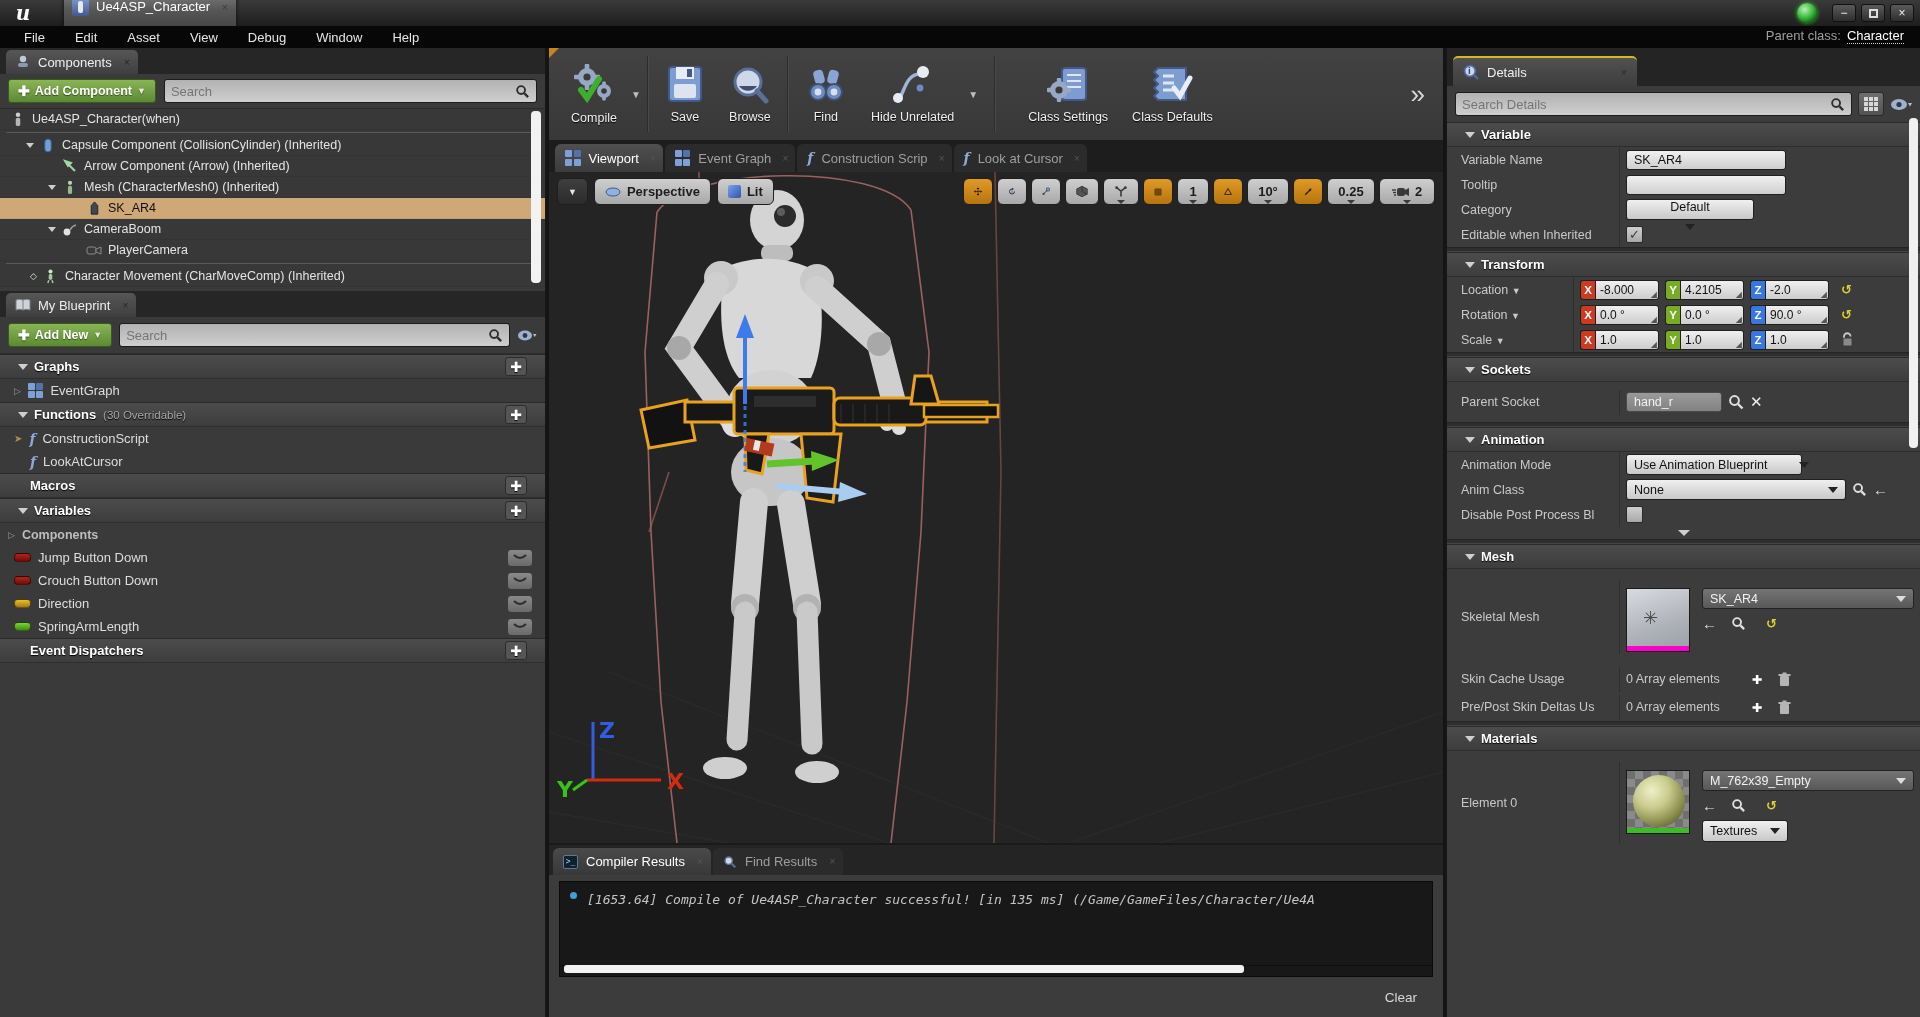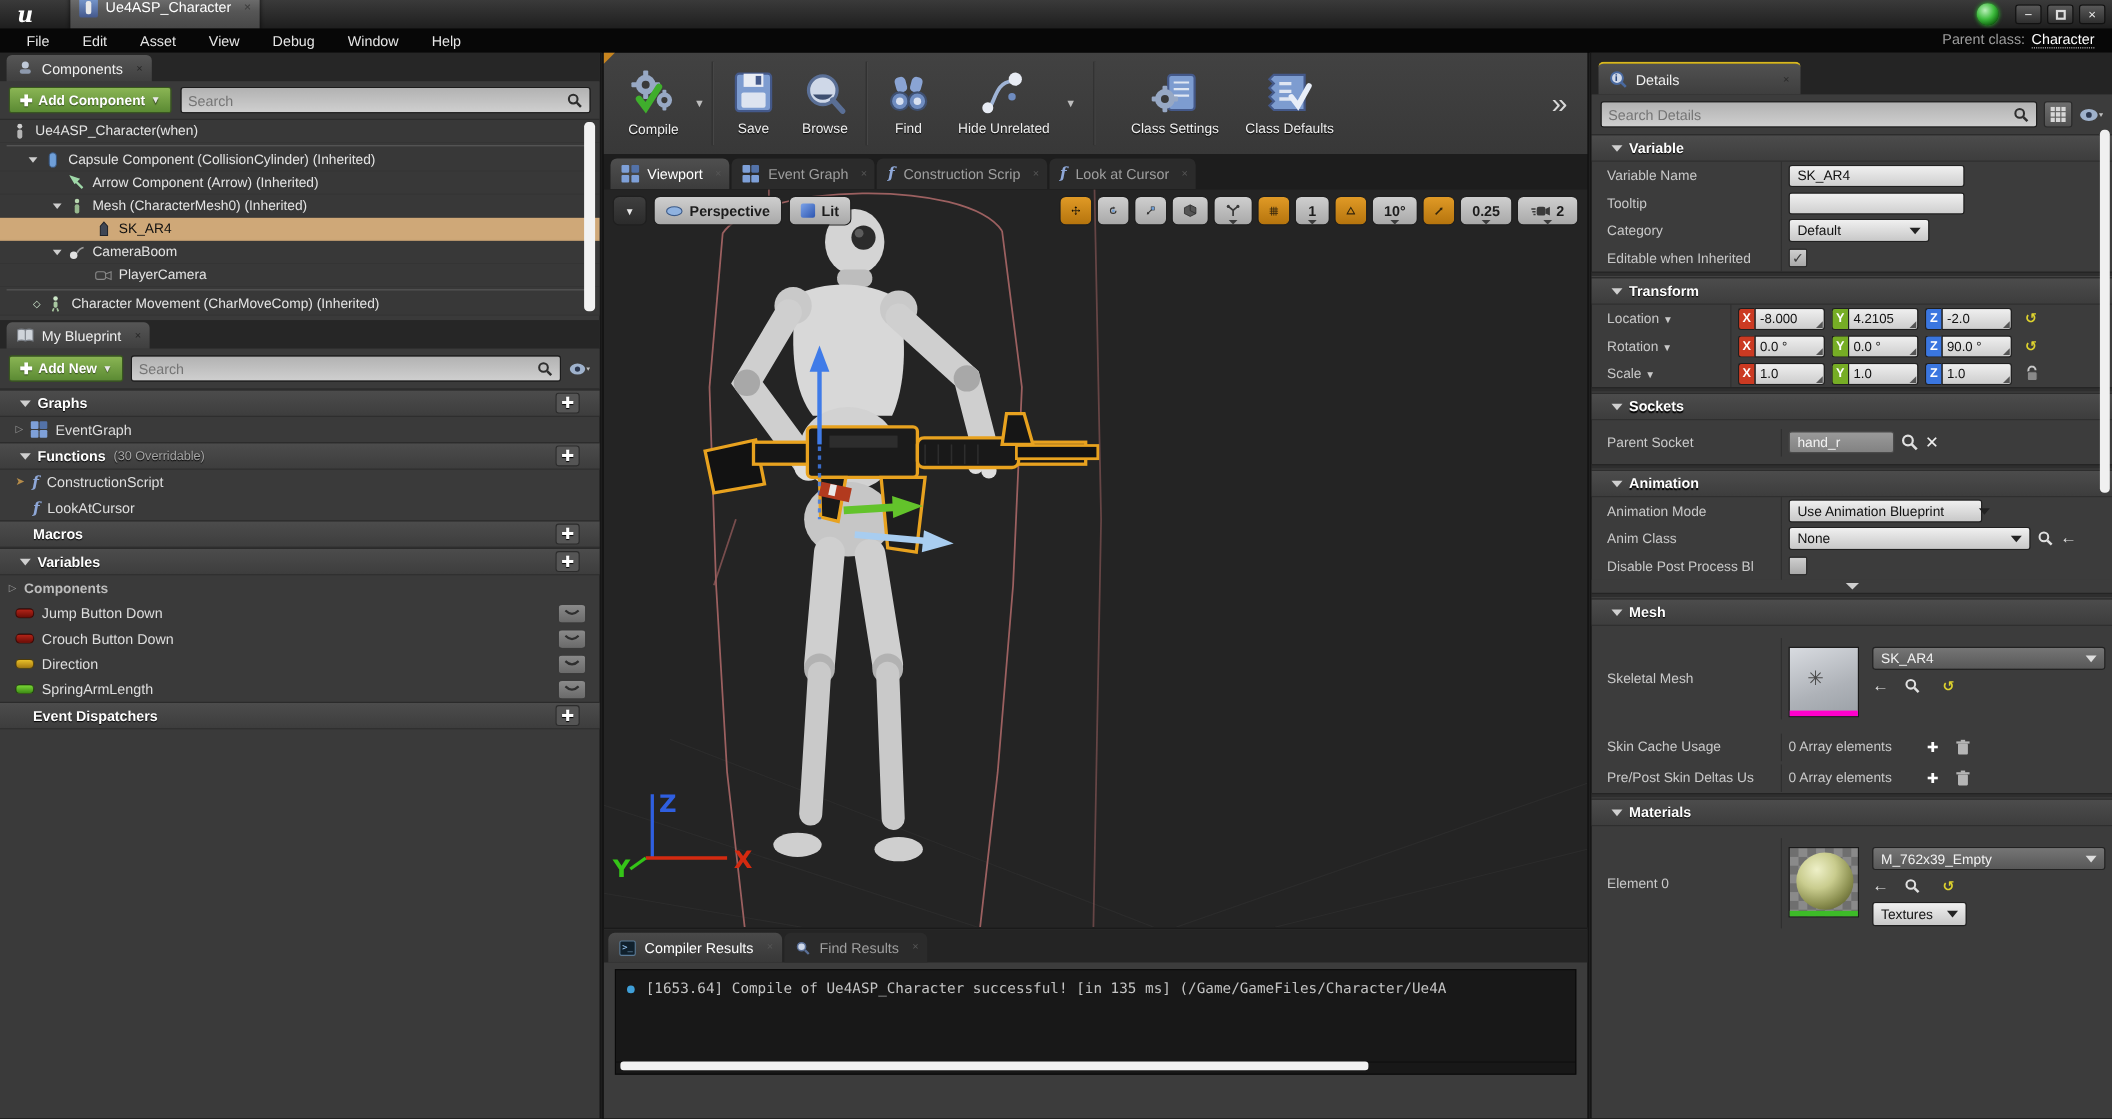--- a/index.html
+++ b/index.html
@@ -114,21 +114,21 @@
 
   .console { height:174px; background:#3c3c3c; display:flex; flex-direction:column; border-top:2px solid #1a1a1a;}
   .console .tabs { height:30px; background:#242424; display:flex; align-items:flex-end; padding-left:4px; gap:2px;}
   .ctab { height:27px; display:flex; align-items:center; gap:8px; padding:0 26px 0 10px; border-radius:6px 6px 0 0;
     background:#2b2b2b; color:#9f9f9f; font-size:13px; position:relative;}
   .ctab.active { background:linear-gradient(#4a4a4a,#383838); color:#fff;}
   .ctab .x{ position:absolute; right:8px; font-size:10px; color:#555;}
   .termicon { width:15px; height:14px; background:#10202c; border:1px solid #5a7a96; border-radius:2px;
     color:#9fd0ff; font-size:8px; display:flex; align-items:center; justify-content:center; font-family:"DejaVu Sans Mono",monospace;}
   .logbox { margin:6px 10px 0 10px; background:#181818; border:1px solid #0a0a0a; height:96px; position:relative; overflow:hidden;}
-  .logline { display:flex; align-items:center; gap:10px; padding:10px 6px 0 10px; white-space:nowrap;}
+  .logline { display:flex; gap:10px; padding:10px 6px 0 10px; white-space:nowrap;font-style:italic;}
   .bullet { width:7px; height:7px; border-radius:50%; background:#3f9fd8; flex:none;}
   .logtext { font-family:"DejaVu Sans Mono","Liberation Mono",monospace; font-size:13px; color:#c4c4c4;}
   .hthumb { position:absolute; left:4px; bottom:3px; height:8px; width:78%; background:#f2f2f2; border-radius:3px;}
   .htrack { position:absolute; left:0; bottom:3px; right:0; height:8px; border-top:1px solid #000; opacity:.4;}
   .console .footer { flex:1; display:flex; align-items:center; justify-content:flex-end; padding-right:16px;}
   .clearbtn { color:#d8d8d8; font-size:13.5px; padding:4px 10px;}
 
   
   .rightcol { position:absolute; left:1445px; top:48px; width:475px; height:969px; background:#3c3c3c; border-left:2px solid #161616;}
   .dtabstrip { height:38px; background:#242424; display:flex; align-items:flex-end; }
@@ -790,20 +790,23 @@
         </div>
       </div>
       <div class="logbox">
         <div class="logline">
           <span class="bullet"></span>
           <span class="logtext">[1653.64] Compile of Ue4ASP_Character successful! [in 135 ms] (/Game/GameFiles/Character/Ue4A</span>
         </div>
         <div class="htrack"></div>
         <div class="hthumb"></div>
       </div>
+      <div class="footer">
+        <span class="clearbtn">Clear</span>
+      </div>
     </div>
   </div>
 
   <div class="rightcol">
     <div class="dtabstrip">
       <div class="dtab">
         <svg width="16" height="16" viewBox="0 0 16 16">
           <circle cx="7" cy="7" r="5.4" fill="#cfd8e8" stroke="#4a6aa0" stroke-width="1.8"></circle>
           <text x="5" y="10" font-size="8" fill="#2c4a80">i</text>
           <line x1="11" y1="11" x2="15" y2="15" stroke="#4a6aa0" stroke-width="2.4"></line>
@@ -859,21 +862,21 @@
       <span>Tooltip</span>
       <span class="val">
           <span class="field" style="width:160px;">
             <input style="">
           </span>
         </span>
     </div>
     <div class="drow">
       <span>Category</span>
       <span class="val">
-          <span class="combo" style="width:128px;">
+          <span class="combo" style="width:128px;flex-direction:column;">
         <span class="cv">Default</span>
         <span class="dn"></span>
           </span>
         </span>
     </div>
     <div class="drow">
       <span>Editable when Inherited</span>
       <span class="val">
           <span class="checkbox">✓</span>
         </span>

